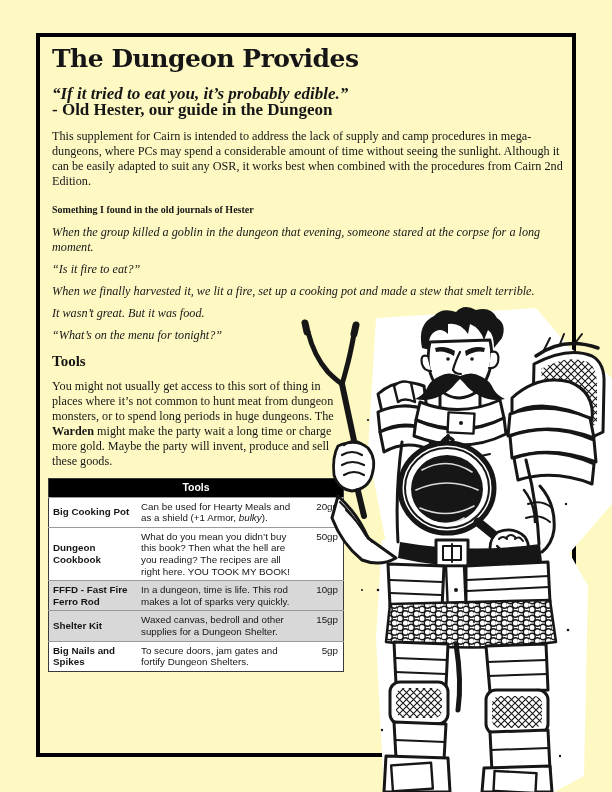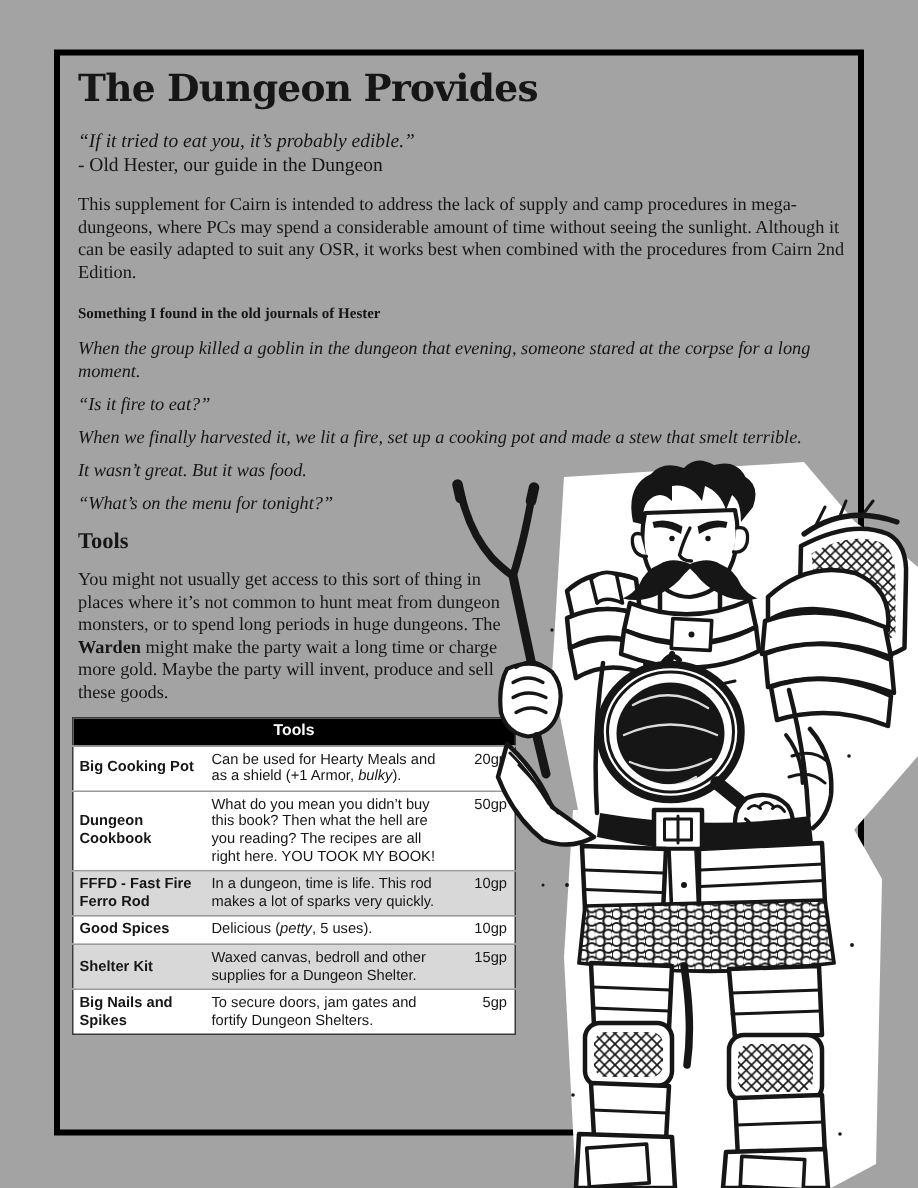--- a/index.html
+++ b/index.html
@@ -1,23 +1,23 @@
 <!DOCTYPE html>
 <html><head>
 <meta charset="utf-8">
 <style>
   html,body{margin:0;padding:0;background:#fff;}
-  .page{position:relative;width:612px;height:792px;background:#a3a3a3;overflow:hidden;
+  .page{position:relative;width:612px;height:792px;background:#fef9c3;overflow:hidden;
         font-family:"Liberation Serif",serif;color:#161616;}
   .frame{position:absolute;left:36px;top:33px;width:540px;height:724px;
          border:4px solid #000;box-sizing:border-box;z-index:1;}
   .content{position:absolute;left:52px;top:44px;width:517px;z-index:2;}
   .doc-title{font-family:"DejaVu Serif",serif;font-size:25px;line-height:30px;
              font-weight:bold;margin:0 0 12px 0;letter-spacing:-0.5px;}
-  .quote-block{margin:0 0 11px 0;font-size:13px;line-height:16px;}
+  .quote-block{margin:0 0 11px 0;font-size:17px;line-height:16px;font-weight:bold;}
   .quote-line{font-style:italic;}
   .quote-attrib{font-style:normal;}
   .body-par{font-size:12.2px;line-height:15px;margin:0 0 12px 0;}
   .sec-heading{font-family:"Liberation Serif",serif;font-size:10px;line-height:17px;
                font-weight:bold;margin:0 0 7px 0;}
   .journal-wrap p{font-style:italic;font-size:12.2px;line-height:15px;margin:0 0 7px 0;}
   .journal-wrap p + p{margin-top:7px;}
   .narrow{width:296px;}
   .tools-heading{margin:10px 0 9px 0;font-size:15px;}
   .tools-par{width:302px;font-size:12.2px;line-height:15px;margin:0 0 9px 0;}
@@ -81,25 +81,20 @@
           <tr>
             <td class="name">Dungeon Cookbook</td>
             <td class="desc"><span>What do you mean you didn’t buy this book? Then what the hell are you reading? The recipes are all right here. YOU TOOK MY BOOK!</span></td>
             <td class="price">50gp</td>
           </tr>
           <tr class="alt">
             <td class="name">FFFD - Fast Fire Ferro Rod</td>
             <td class="desc"><span>In a dungeon, time is life. This rod makes a lot of sparks very quickly.</span></td>
             <td class="price">10gp</td>
           </tr>
-          <tr>
-            <td class="name">Good Spices</td>
-            <td class="desc"><span>Delicious (</span><span style="font-style: italic;">petty</span><span>, 5 uses).</span></td>
-            <td class="price">10gp</td>
-          </tr>
           <tr class="alt">
             <td class="name">Shelter Kit</td>
             <td class="desc"><span>Waxed canvas, bedroll and other supplies for a Dungeon Shelter.</span></td>
             <td class="price">15gp</td>
           </tr>
           <tr>
             <td class="name">Big Nails and Spikes</td>
             <td class="desc"><span>To secure doors, jam gates and fortify Dungeon Shelters.</span></td>
             <td class="price">5gp</td>
           </tr>

